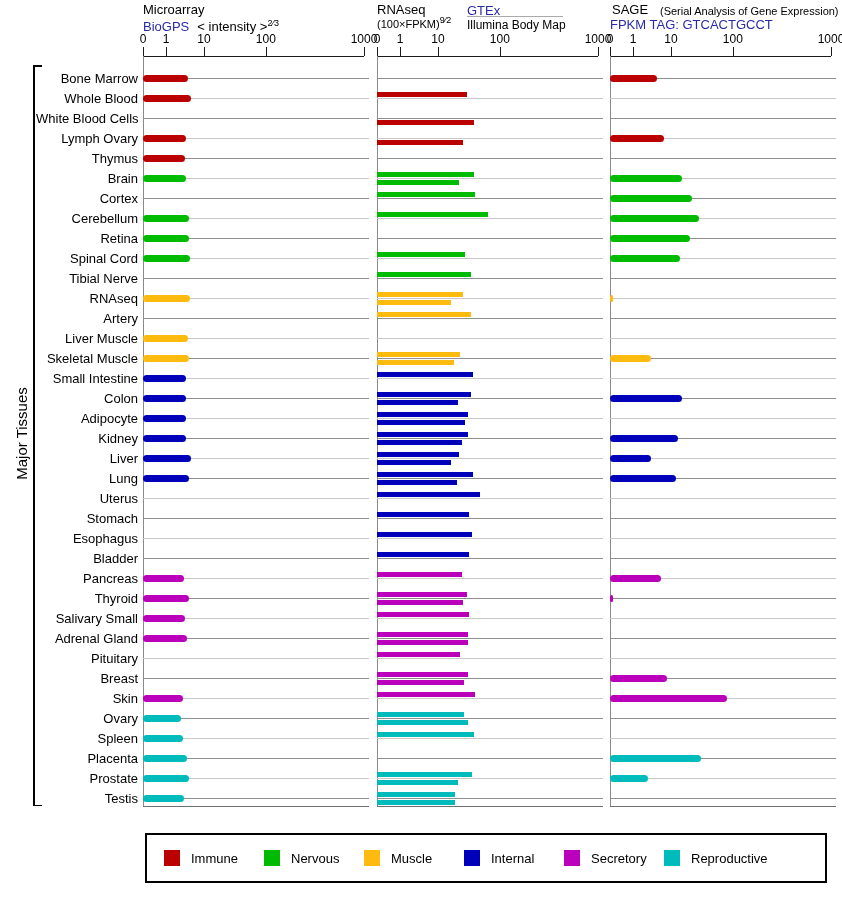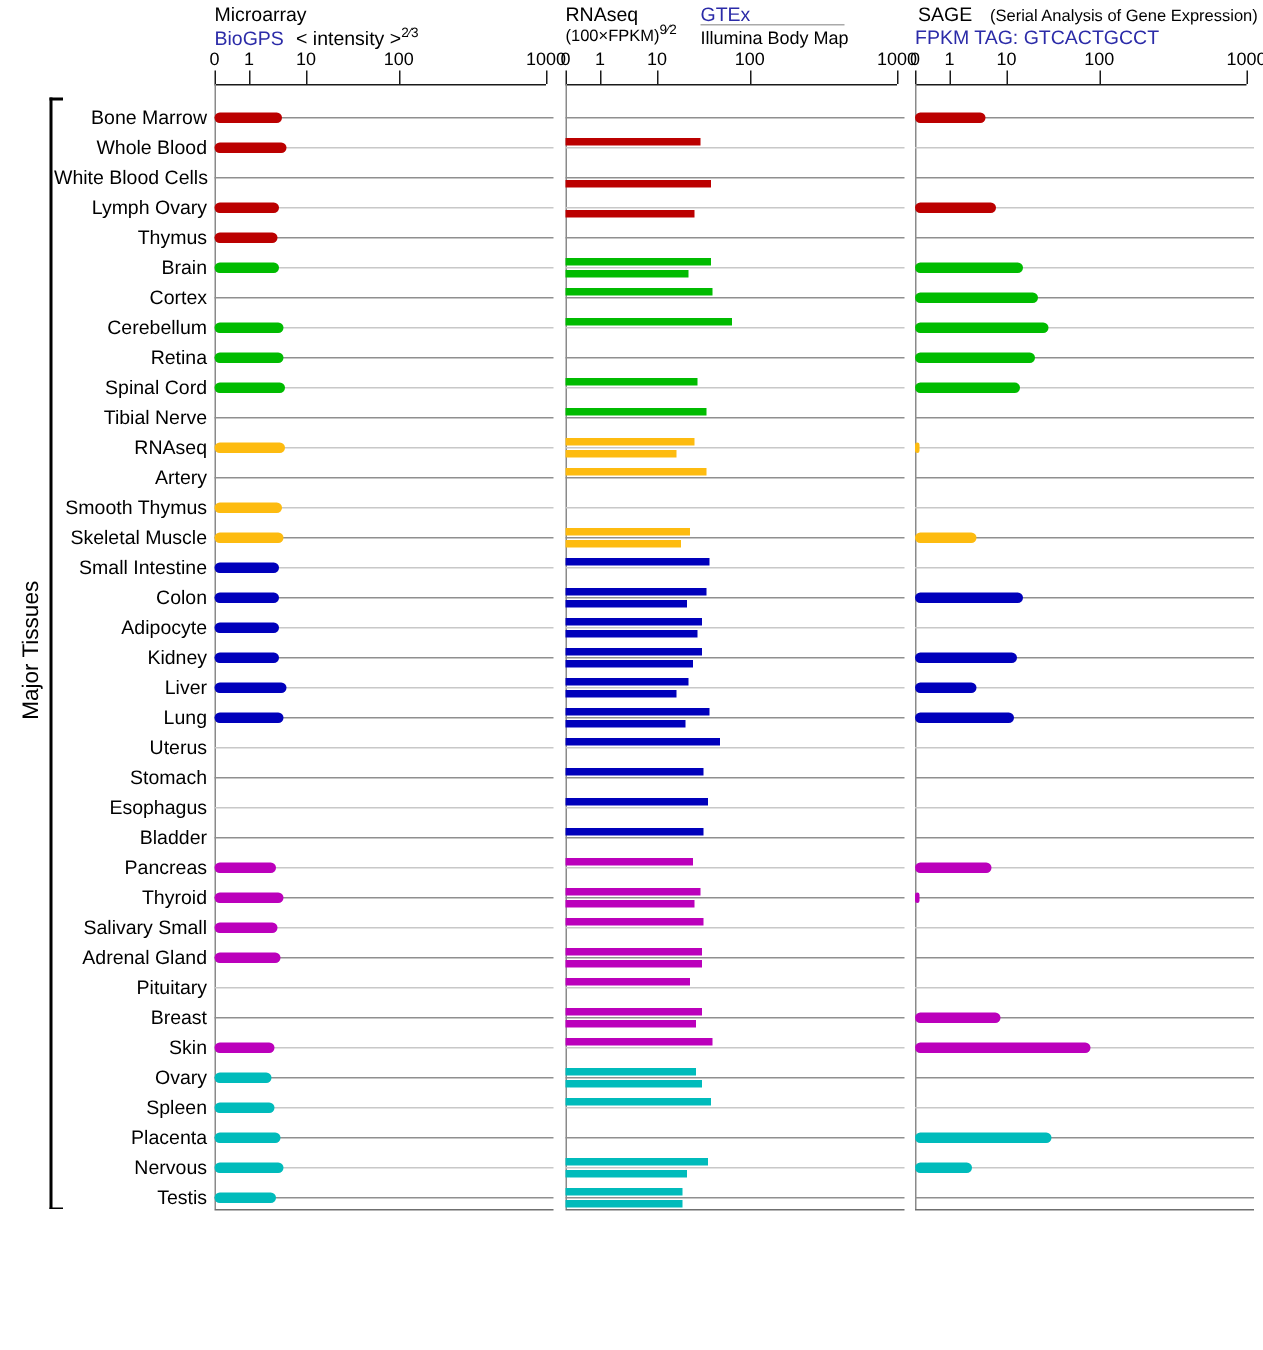--- a/index.html
+++ b/index.html
@@ -170,21 +170,21 @@
       <div class="row-line" style="left: 610px; top: 298px; width: 226px; background: rgb(200, 200, 200); position: absolute;"></div>
       <div class="bar-round" style="left: 143px; top: 294.5px; width: 47.0634px; height: 7px; background: rgb(253, 187, 16); position: absolute;"></div>
       <div style="left: 377px; top: 292px; width: 85.6205px; height: 5px; background: rgb(253, 187, 16); position: absolute;"></div>
       <div style="left: 377px; top: 300px; width: 73.6269px; height: 5px; background: rgb(253, 187, 16); position: absolute;"></div>
       <div class="bar-round" style="left: 610px; top: 294.5px; width: 3.4476px; height: 7px; background: rgb(253, 187, 16); position: absolute;"></div>
       <div class="tissue-label" style="left: 36px; top: 318px; width: 102px; position: absolute;">Artery</div>
       <div class="row-line" style="left: 143px; top: 318px; width: 226px; background: rgb(143, 143, 143); position: absolute;"></div>
       <div class="row-line" style="left: 377px; top: 318px; width: 226px; background: rgb(143, 143, 143); position: absolute;"></div>
       <div class="row-line" style="left: 610px; top: 318px; width: 226px; background: rgb(143, 143, 143); position: absolute;"></div>
       <div style="left: 377px; top: 312px; width: 93.8839px; height: 5px; background: rgb(253, 187, 16); position: absolute;"></div>
-      <div class="tissue-label" style="left: 36px; top: 338px; width: 102px; position: absolute;">Smooth Thymus</div>
+      <div class="tissue-label" style="left: 36px; top: 338px; width: 102px; position: absolute;">Liver Muscle</div>
       <div class="row-line" style="left: 143px; top: 338px; width: 226px; background: rgb(200, 200, 200); position: absolute;"></div>
       <div class="row-line" style="left: 377px; top: 338px; width: 226px; background: rgb(200, 200, 200); position: absolute;"></div>
       <div class="row-line" style="left: 610px; top: 338px; width: 226px; background: rgb(200, 200, 200); position: absolute;"></div>
       <div class="bar-round" style="left: 143px; top: 334.5px; width: 44.5825px; height: 7px; background: rgb(253, 187, 16); position: absolute;"></div>
       <div class="tissue-label" style="left: 36px; top: 358px; width: 102px; position: absolute;">Skeletal Muscle</div>
       <div class="row-line" style="left: 143px; top: 358px; width: 226px; background: rgb(143, 143, 143); position: absolute;"></div>
       <div class="row-line" style="left: 377px; top: 358px; width: 226px; background: rgb(143, 143, 143); position: absolute;"></div>
       <div class="row-line" style="left: 610px; top: 358px; width: 226px; background: rgb(143, 143, 143); position: absolute;"></div>
       <div class="bar-round" style="left: 143px; top: 354.5px; width: 45.8695px; height: 7px; background: rgb(253, 187, 16); position: absolute;"></div>
       <div style="left: 377px; top: 352px; width: 83.3797px; height: 5px; background: rgb(253, 187, 16); position: absolute;"></div>
@@ -314,31 +314,45 @@
       <div class="row-line" style="left: 377px; top: 738px; width: 226px; background: rgb(200, 200, 200); position: absolute;"></div>
       <div class="row-line" style="left: 610px; top: 738px; width: 226px; background: rgb(200, 200, 200); position: absolute;"></div>
       <div class="bar-round" style="left: 143px; top: 734.5px; width: 39.9814px; height: 7px; background: rgb(0, 187, 187); position: absolute;"></div>
       <div style="left: 377px; top: 732px; width: 96.873px; height: 5px; background: rgb(0, 187, 187); position: absolute;"></div>
       <div class="tissue-label" style="left: 36px; top: 758px; width: 102px; position: absolute;">Placenta</div>
       <div class="row-line" style="left: 143px; top: 758px; width: 226px; background: rgb(143, 143, 143); position: absolute;"></div>
       <div class="row-line" style="left: 377px; top: 758px; width: 226px; background: rgb(143, 143, 143); position: absolute;"></div>
       <div class="row-line" style="left: 610px; top: 758px; width: 226px; background: rgb(143, 143, 143); position: absolute;"></div>
       <div class="bar-round" style="left: 143px; top: 754.5px; width: 44.1302px; height: 7px; background: rgb(0, 187, 187); position: absolute;"></div>
       <div class="bar-round" style="left: 610px; top: 754.5px; width: 91.4015px; height: 7px; background: rgb(0, 187, 187); position: absolute;"></div>
-      <div class="tissue-label" style="left: 36px; top: 778px; width: 102px; position: absolute;">Nervous</div>
+      <div class="tissue-label" style="left: 36px; top: 778px; width: 102px; position: absolute;">Prostate</div>
       <div class="row-line" style="left: 143px; top: 778px; width: 226px; background: rgb(200, 200, 200); position: absolute;"></div>
       <div class="row-line" style="left: 377px; top: 778px; width: 226px; background: rgb(200, 200, 200); position: absolute;"></div>
       <div class="row-line" style="left: 610px; top: 778px; width: 226px; background: rgb(200, 200, 200); position: absolute;"></div>
       <div class="bar-round" style="left: 143px; top: 774.5px; width: 45.8695px; height: 7px; background: rgb(0, 187, 187); position: absolute;"></div>
       <div style="left: 377px; top: 772px; width: 94.6629px; height: 5px; background: rgb(0, 187, 187); position: absolute;"></div>
       <div style="left: 377px; top: 780px; width: 80.9349px; height: 5px; background: rgb(0, 187, 187); position: absolute;"></div>
       <div class="bar-round" style="left: 610px; top: 774.5px; width: 38.1105px; height: 7px; background: rgb(0, 187, 187); position: absolute;"></div>
       <div class="tissue-label" style="left: 36px; top: 798px; width: 102px; position: absolute;">Testis</div>
       <div class="row-line" style="left: 143px; top: 798px; width: 226px; background: rgb(143, 143, 143); position: absolute;"></div>
       <div class="row-line" style="left: 377px; top: 798px; width: 226px; background: rgb(143, 143, 143); position: absolute;"></div>
       <div class="row-line" style="left: 610px; top: 798px; width: 226px; background: rgb(143, 143, 143); position: absolute;"></div>
       <div class="bar-round" style="left: 143px; top: 794.5px; width: 41.1203px; height: 7px; background: rgb(0, 187, 187); position: absolute;"></div>
       <div style="left: 377px; top: 792px; width: 78.2453px; height: 5px; background: rgb(0, 187, 187); position: absolute;"></div>
       <div style="left: 377px; top: 800px; width: 78.2453px; height: 5px; background: rgb(0, 187, 187); position: absolute;"></div>
     </div>
 
+  <div class="abs" id="legend-box" style="left:145px;top:833px;width:678px;height:46px;">
+      <div class="legend-swatch" style="left: 17px; top: 15px; background: rgb(187, 0, 0); position: absolute;"></div>
+      <div class="legend-label" style="left: 44px; top: 16px; position: absolute;">Immune</div>
+      <div class="legend-swatch" style="left: 117px; top: 15px; background: rgb(0, 187, 0); position: absolute;"></div>
+      <div class="legend-label" style="left: 144px; top: 16px; position: absolute;">Nervous</div>
+      <div class="legend-swatch" style="left: 217px; top: 15px; background: rgb(253, 187, 16); position: absolute;"></div>
+      <div class="legend-label" style="left: 244px; top: 16px; position: absolute;">Muscle</div>
+      <div class="legend-swatch" style="left: 317px; top: 15px; background: rgb(0, 0, 187); position: absolute;"></div>
+      <div class="legend-label" style="left: 344px; top: 16px; position: absolute;">Internal</div>
+      <div class="legend-swatch" style="left: 417px; top: 15px; background: rgb(187, 0, 187); position: absolute;"></div>
+      <div class="legend-label" style="left: 444px; top: 16px; position: absolute;">Secretory</div>
+      <div class="legend-swatch" style="left: 517px; top: 15px; background: rgb(0, 187, 187); position: absolute;"></div>
+      <div class="legend-label" style="left: 544px; top: 16px; position: absolute;">Reproductive</div>
+    </div>
 
 </div>
 
 </body></html>

